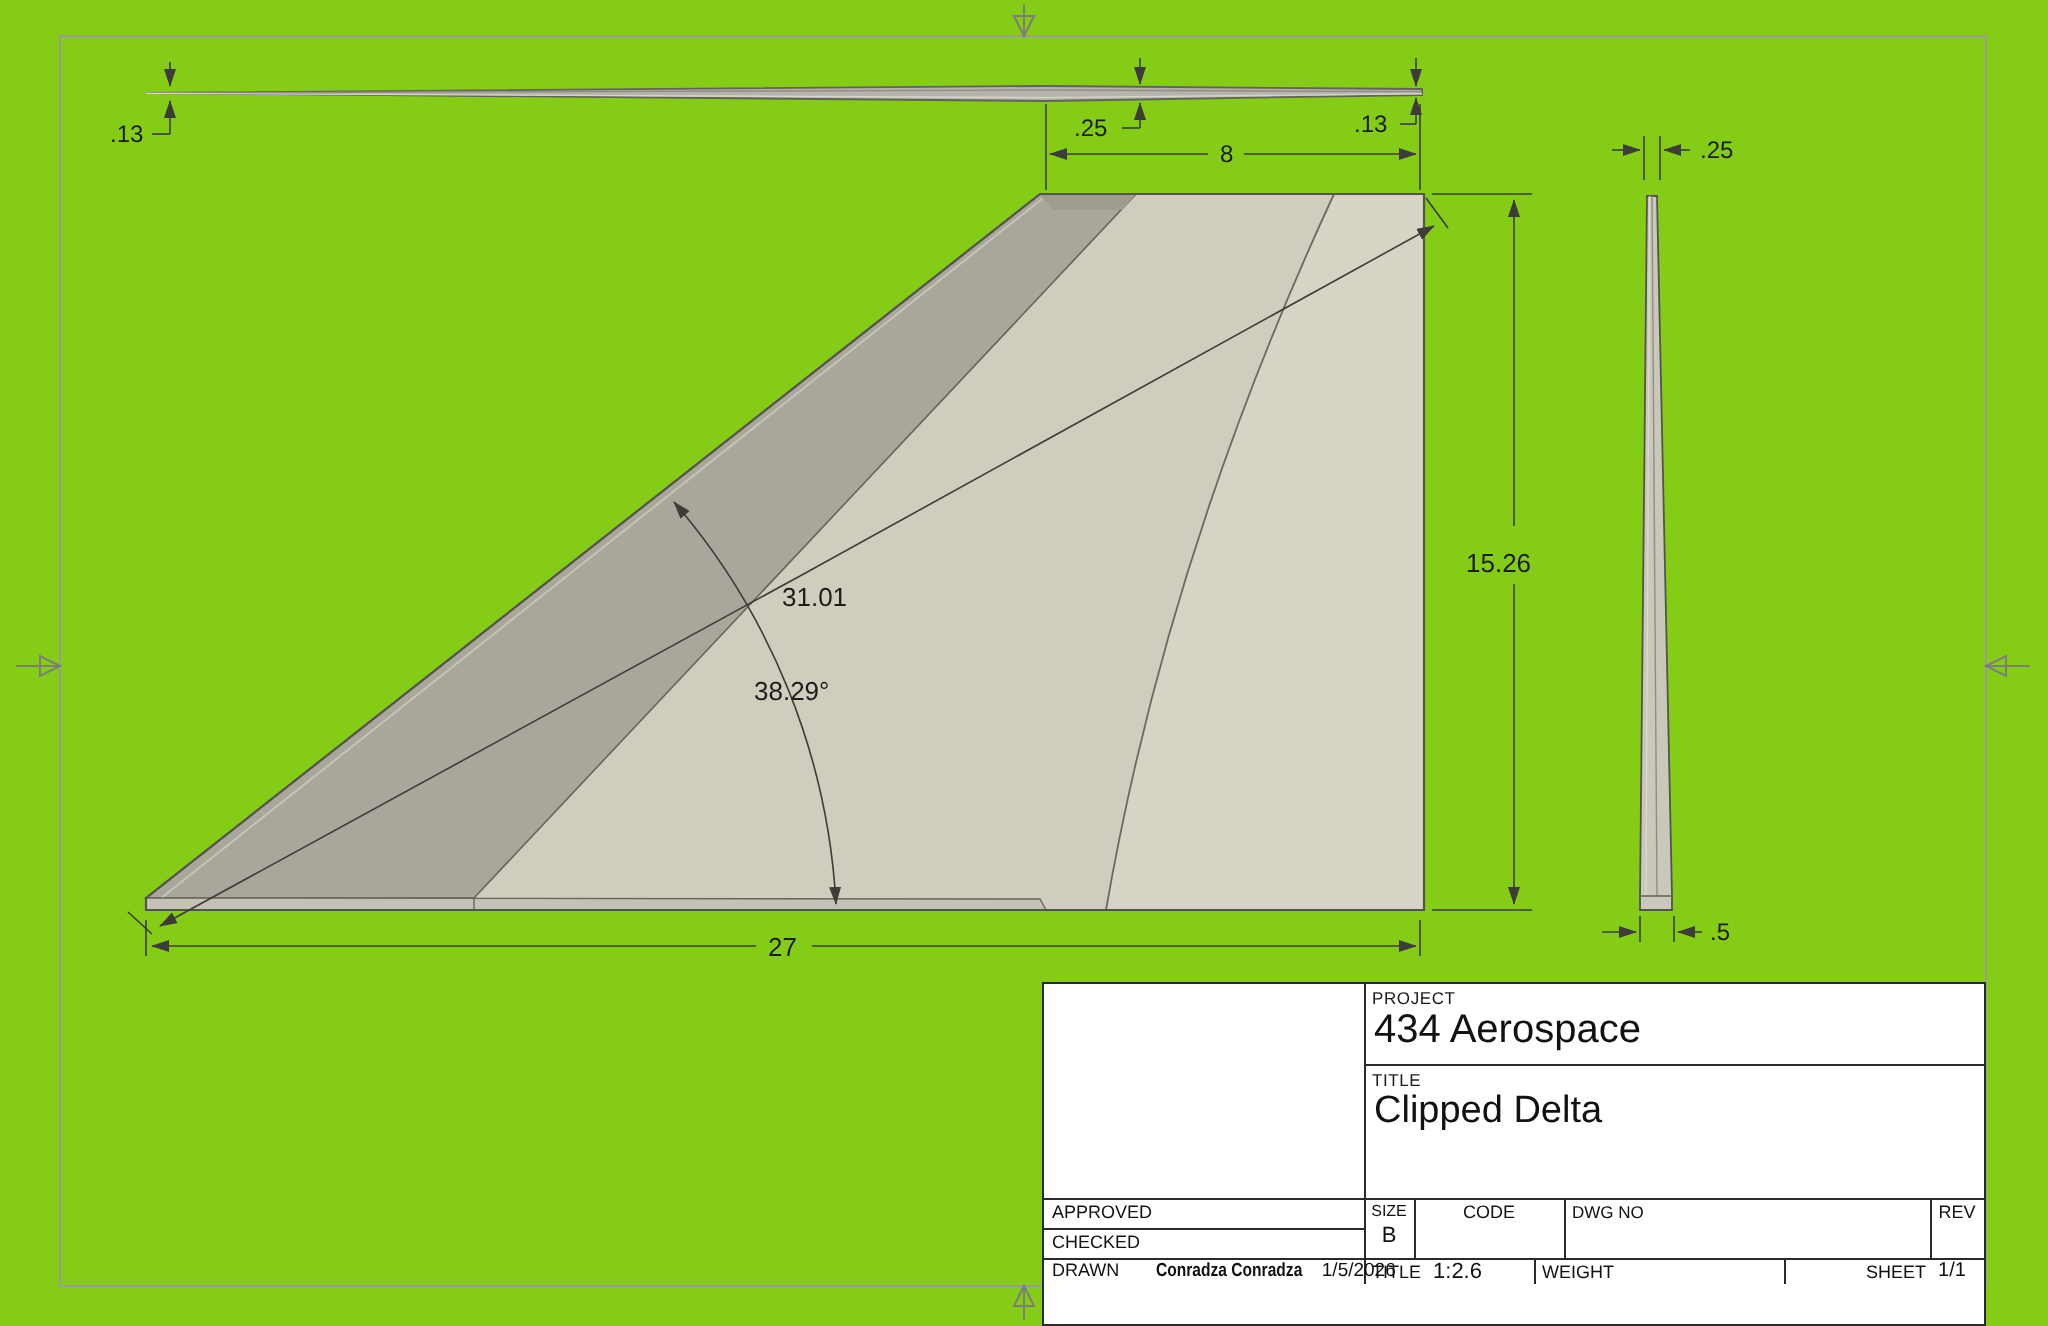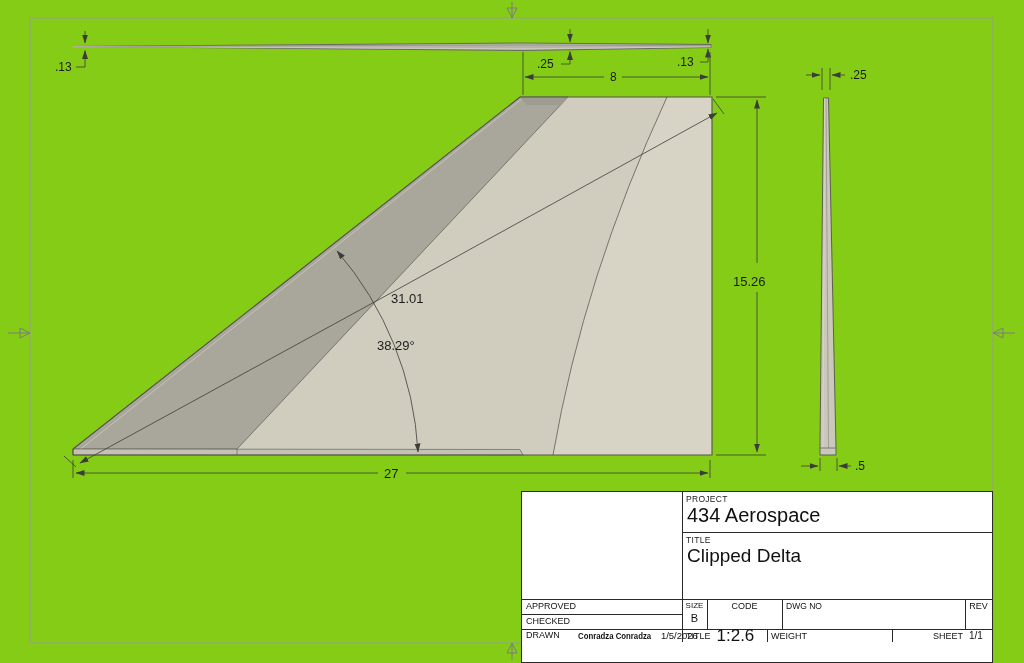--- a/index.html
+++ b/index.html
@@ -13,21 +13,21 @@
   .hline{position:absolute;height:1px;background:#2a2a2a;}
   .vline{position:absolute;width:1px;background:#2a2a2a;}
   .lab{font-size:8.5px;letter-spacing:.3px;color:#1a1a1a;}
   .row-lab{font-size:9px;line-height:15px;padding-left:4px;}
   .big{font-size:20px;line-height:22px;padding-left:5px;white-space:nowrap;}
   .big2{font-size:19px;line-height:21px;padding-left:5px;white-space:nowrap;}
   .cell-lab-top{position:absolute;top:2px;left:0;right:0;text-align:center;font-size:9px;}
   .drawn-name{font-weight:bold;font-size:9.5px;display:inline-block;
               transform:scaleX(.82);transform-origin:left center;white-space:nowrap;}
   .drawn-date{font-size:9.5px;white-space:nowrap;}
-  .inline-val{font-size:17px;margin-left:6px;}
+  .inline-val{font-size:11px;margin-left:6px;}
 </style>
 </head>
 <body>
 
 <div id="sheet">
 
   <svg width="1024" height="663" viewBox="0 0 1024 663" style="position:absolute;left:0;top:0;">
     <defs>
       <marker id="arr" markerWidth="10" markerHeight="8" refX="8.5" refY="3" orient="auto-start-reverse" markerUnits="userSpaceOnUse">
         <path d="M0,0 L9,3 L0,6 Z" fill="#3d3c38"></path>

